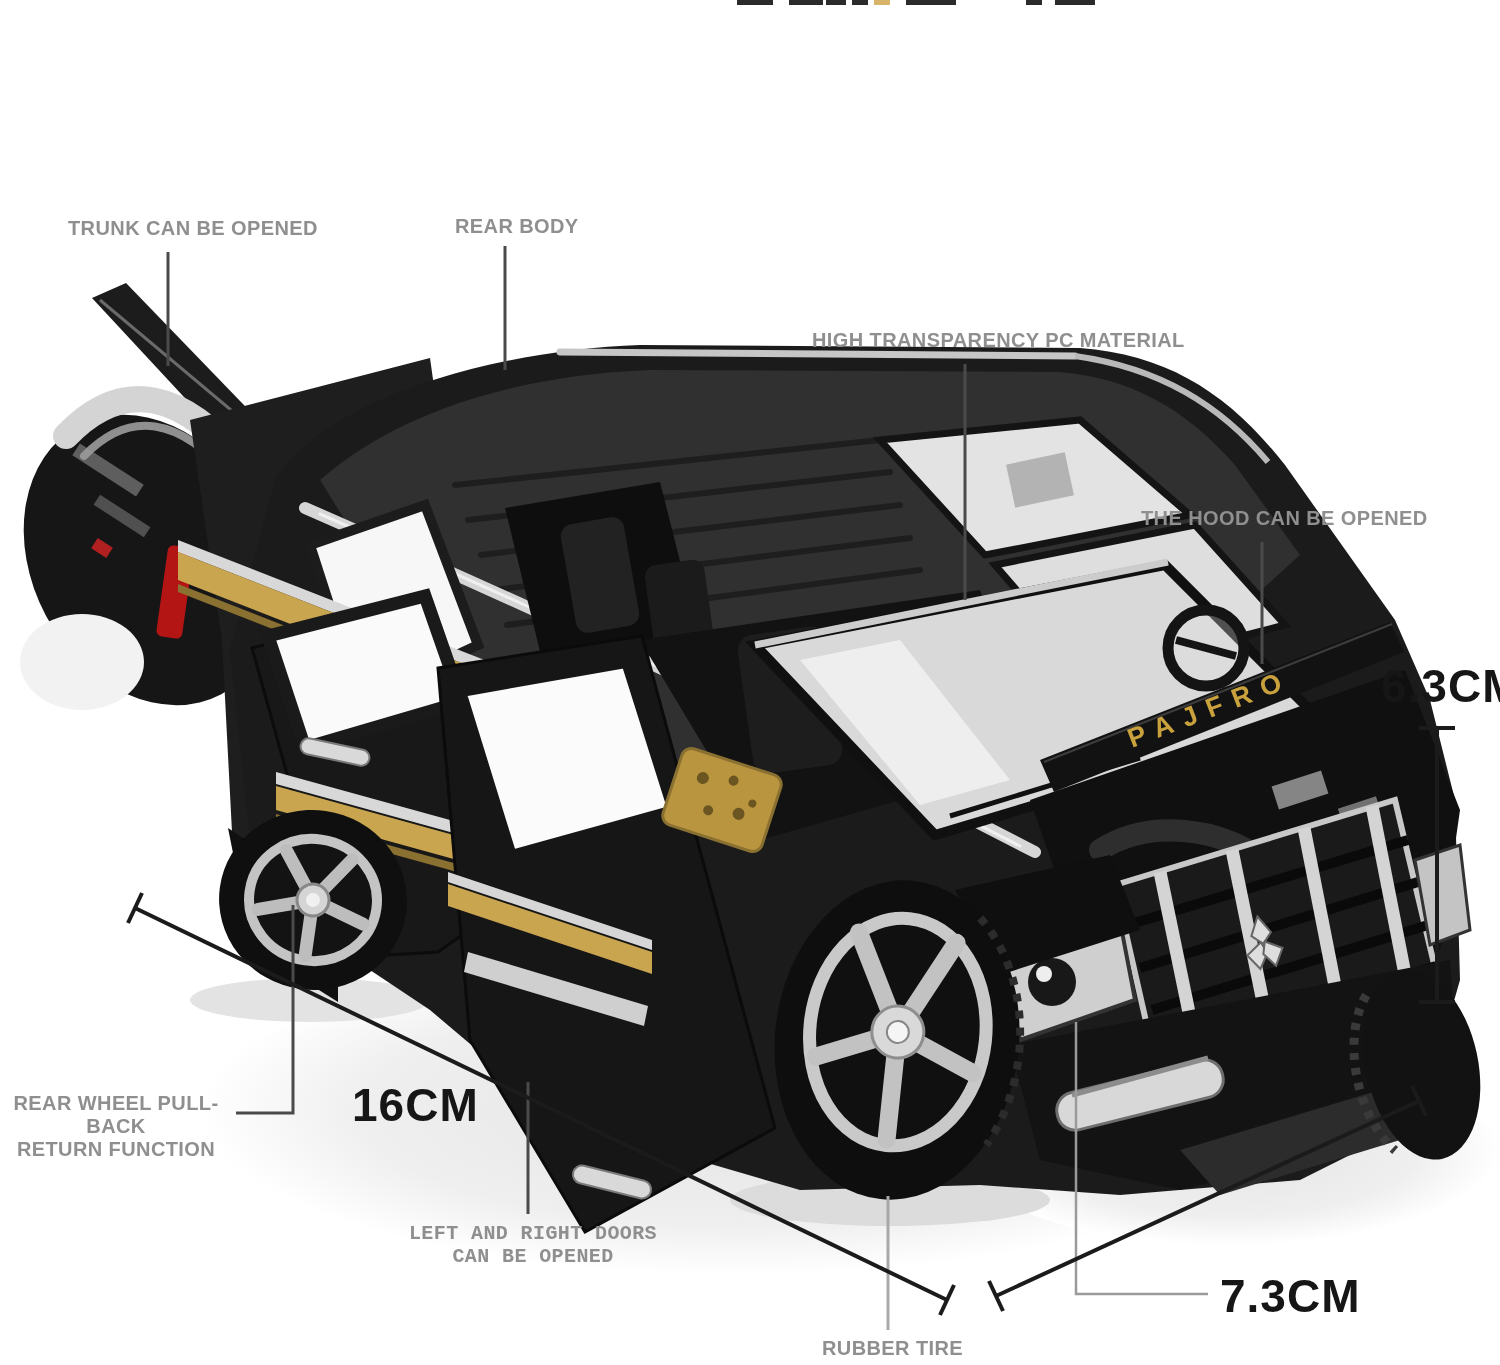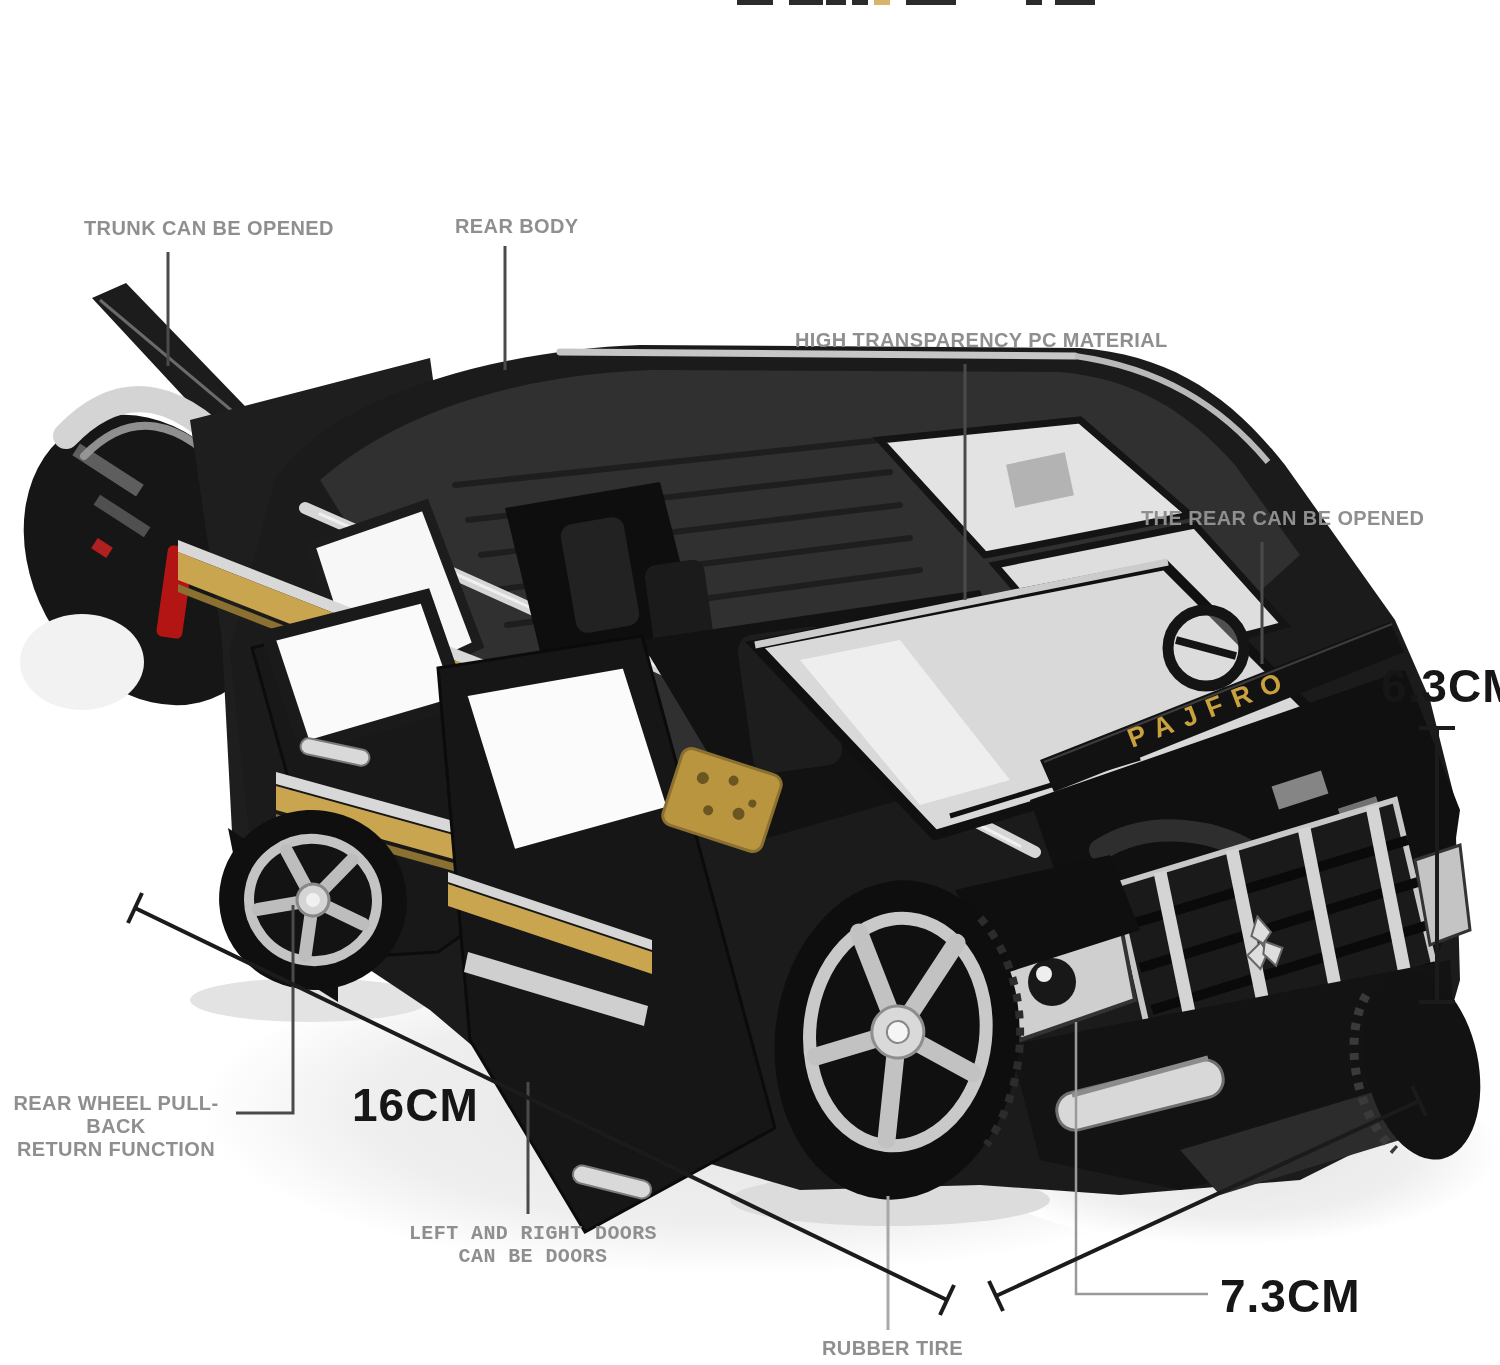--- a/index.html
+++ b/index.html
@@ -269,36 +269,36 @@
         <line x1="940" y1="1315" x2="954" y2="1285"></line>
       </g>
       <g>
         <line x1="996" y1="1296" x2="1419" y2="1101"></line>
         <line x1="989" y1="1281" x2="1003" y2="1311"></line>
         <line x1="1412" y1="1086" x2="1426" y2="1116"></line>
       </g>
     </g>
   </svg>
 
-  <div class="lbl" style="left:84px;top:217px;">TRUNK CAN BE OPENED</div>
+  <div class="lbl" style="left:68px;top:217px;">TRUNK CAN BE OPENED</div>
 
   <div class="lbl" style="left:455px;top:215px;">REAR BODY</div>
 
-  <div class="lbl" style="left:795px;top:329px;">HIGH TRANSPARENCY PC MATERIAL</div>
-
-  <div class="lbl" style="left:1141px;top:507px;">THE REAR CAN BE OPENED</div>
+  <div class="lbl" style="left:812px;top:329px;">HIGH TRANSPARENCY PC MATERIAL</div>
+
+  <div class="lbl" style="left:1141px;top:507px;">THE HOOD CAN BE OPENED</div>
 
   <div class="lbl lbl-center" style="left:-8px;top:1092px;width:248px;">
     <div>REAR WHEEL PULL-BACK</div>
     <div>RETURN FUNCTION</div>
   </div>
 
   <div class="lbl lbl-center" style="left:408px;top:1222px;width:250px;font-family:Liberation Mono, monospace;">
     <div>LEFT AND RIGHT DOORS</div>
-    <div>CAN BE DOORS</div>
+    <div>CAN BE OPENED</div>
   </div>
 
   <div class="lbl" style="left:822px;top:1337px;text-align:right;">RUBBER TIRE</div>
 
 
   <div class="dim" style="left:1381px;top:659px;">6.3CM</div>
   <div class="dim" style="left:352px;top:1078px;">16CM</div>
   <div class="dim" style="left:1220px;top:1269px;">7.3CM</div>
 
 </div>

